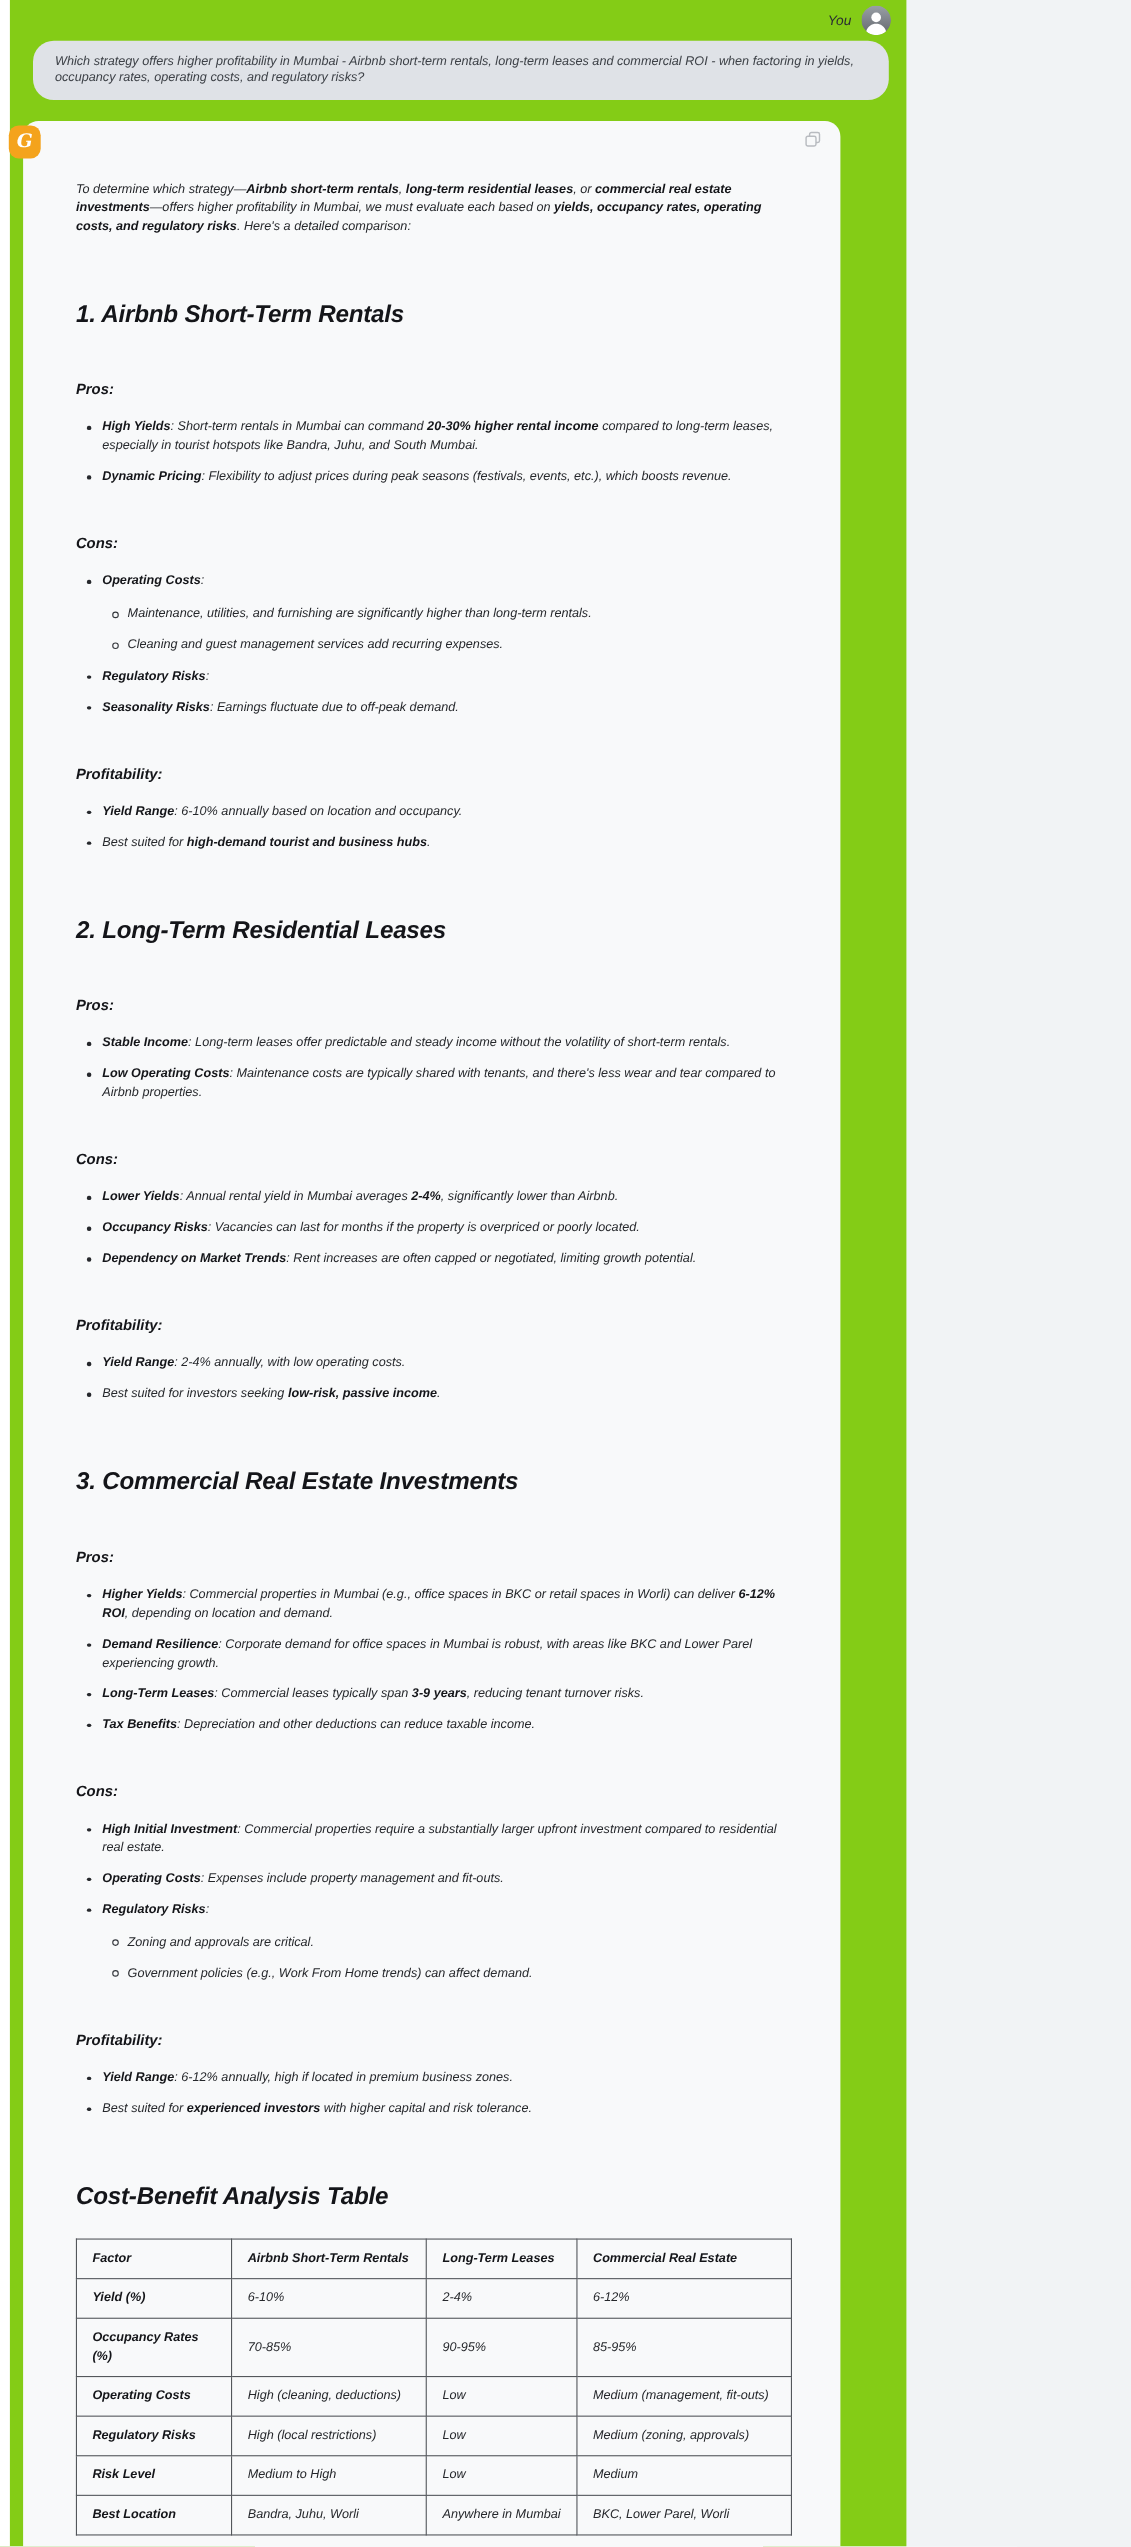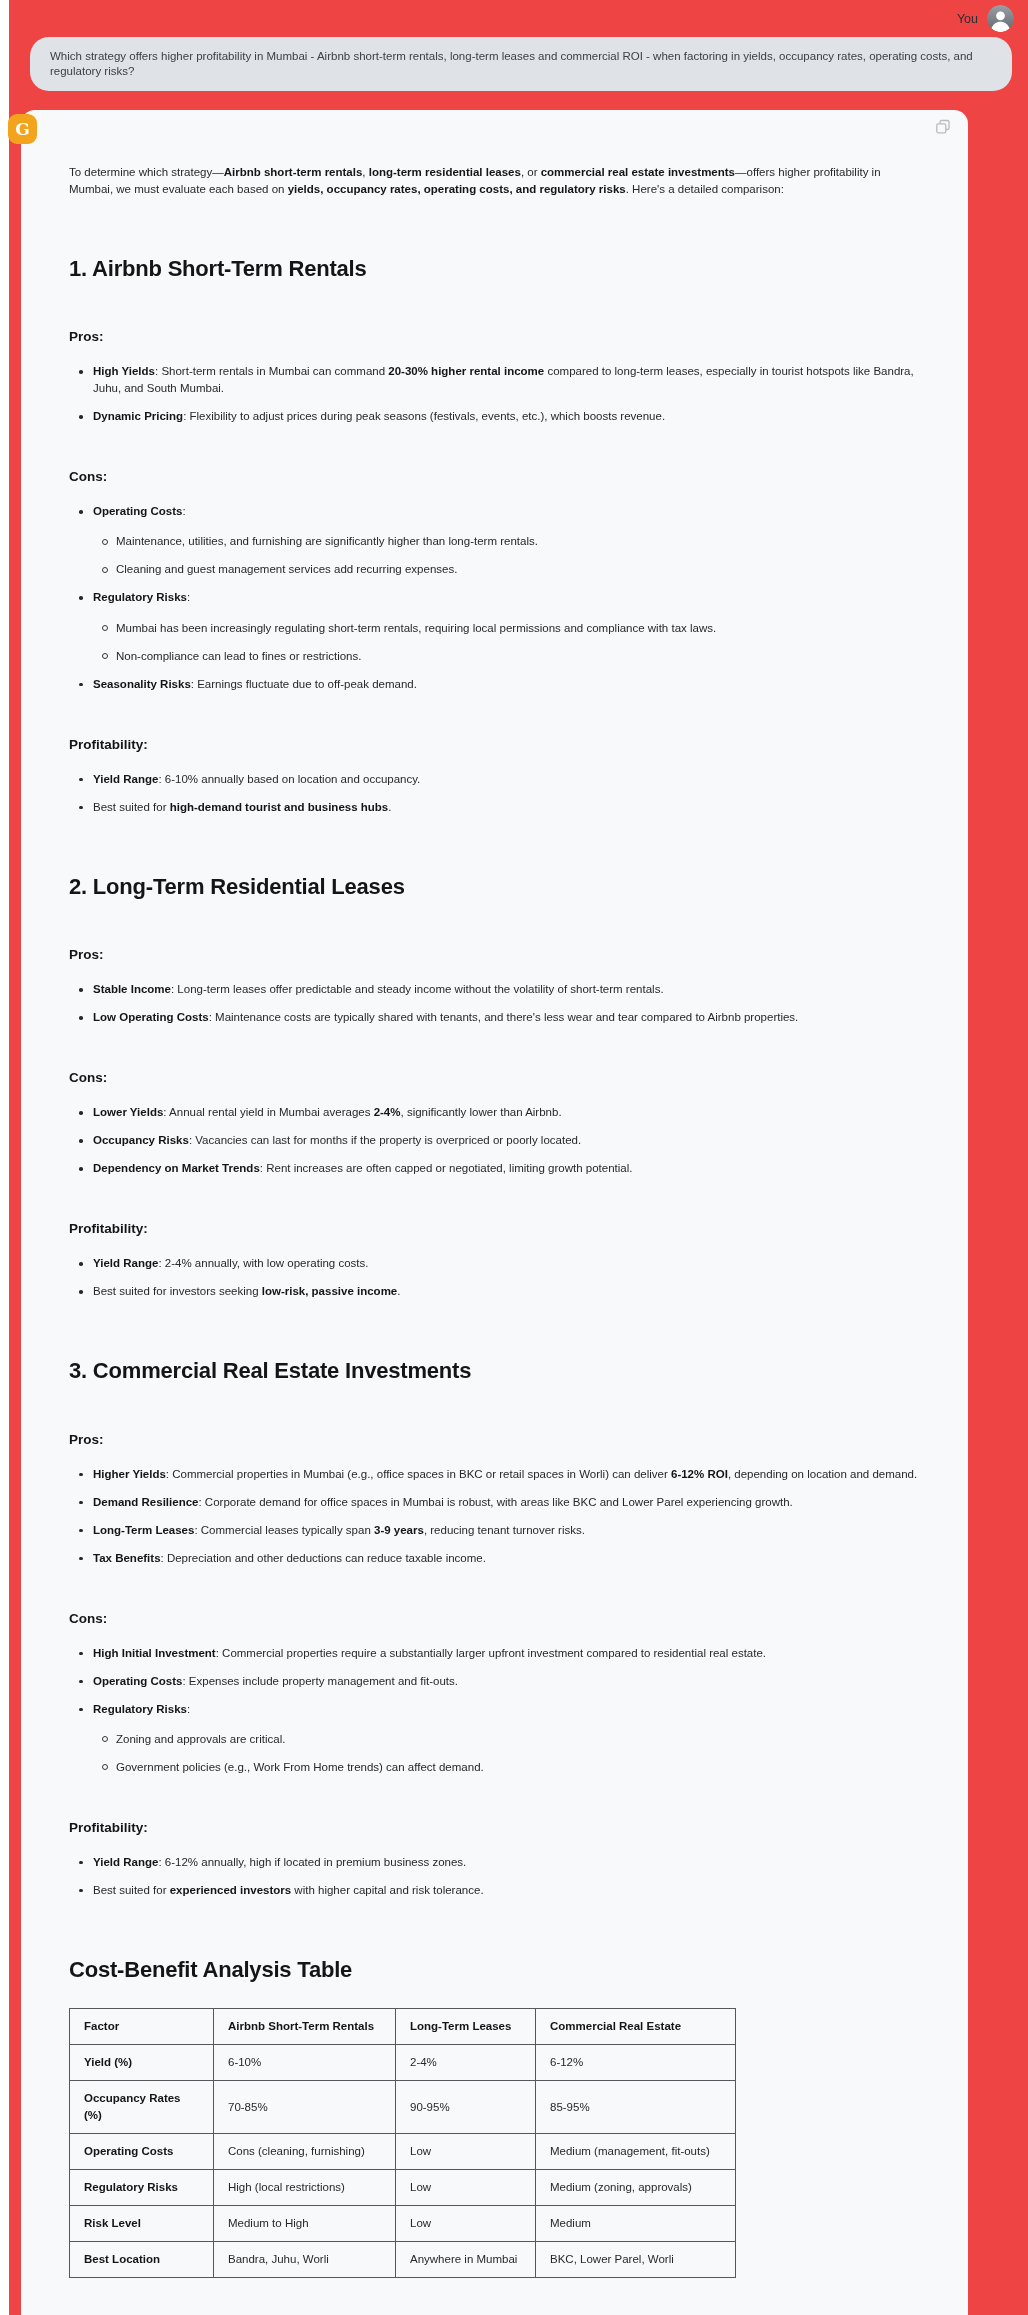--- a/index.html
+++ b/index.html
@@ -1,18 +1,18 @@
 <!DOCTYPE html>
 <html><head>
 <meta charset="utf-8">
 <style>
   * { box-sizing: border-box; margin: 0; padding: 0; }
   html,body { background:#f1f3f5; }
   body { font-family:"Liberation Sans", sans-serif; color:#212327; }
-  .page { position:relative; width:1028px; height:2315px; overflow:hidden; background:#ef4444; }
+  .page { position:relative; width:824px; height:2315px; overflow:hidden; background:#84cc16;font-style:italic; }
   .left-strip { position:absolute; left:0; top:0; width:9px; height:100%; background:#ffffff; z-index:5; }
 
   
   .user-row { display:flex; justify-content:flex-end; align-items:center; gap:9px; padding:5px 14px 0 0; height:32px; }
   .user-label { font-size:12.5px; color:#2b2e33; }
   .user-avatar { width:27px; height:27px; border-radius:50%; overflow:hidden; flex:0 0 auto; }
   .user-bubble { margin:5px 16px 0 30px; background:#dfe2e7; border-radius:19px; padding:12px 20px;
                  font-size:11.5px; line-height:1.3; color:#3d4147; }
 
   
@@ -98,24 +98,21 @@
           <ul>
             <li><span class="li-text"><b>High Yields</b>: Short-term rentals in Mumbai can command <b>20-30% higher rental income</b> compared to long-term leases, especially in tourist hotspots like Bandra, Juhu, and South Mumbai.</span></li>
             <li><span class="li-text"><b>Dynamic Pricing</b>: Flexibility to adjust prices during peak seasons (festivals, events, etc.), which boosts revenue.</span></li>
           </ul>
           <h3>Cons:</h3>
           <ul>
             <li><span class="li-text"><b>Operating Costs</b>:</span><ul class="sub">
                 <li><span class="li-text">Maintenance, utilities, and furnishing are significantly higher than long-term rentals.</span></li>
                 <li><span class="li-text">Cleaning and guest management services add recurring expenses.</span></li>
               </ul></li>
-            <li><span class="li-text"><b>Regulatory Risks</b>:</span><ul class="sub">
-                <li><span class="li-text">Mumbai has been increasingly regulating short-term rentals, requiring local permissions and compliance with tax laws.</span></li>
-                <li><span class="li-text">Non-compliance can lead to fines or restrictions.</span></li>
-              </ul></li>
+            <li><span class="li-text"><b>Regulatory Risks</b>:</span></li>
             <li><span class="li-text"><b>Seasonality Risks</b>: Earnings fluctuate due to off-peak demand.</span></li>
           </ul>
           <h3>Profitability:</h3>
           <ul>
             <li><span class="li-text"><b>Yield Range</b>: 6-10% annually based on location and occupancy.</span></li>
             <li><span class="li-text">Best suited for <b>high-demand tourist and business hubs</b>.</span></li>
           </ul>
           <h2>2. Long-Term Residential Leases</h2>
           <h3>Pros:</h3>
           <ul>
@@ -173,21 +170,21 @@
                 <td>6-12%</td>
               </tr>
               <tr>
                 <td>Occupancy Rates (%)</td>
                 <td>70-85%</td>
                 <td>90-95%</td>
                 <td>85-95%</td>
               </tr>
               <tr>
                 <td>Operating Costs</td>
-                <td>Cons (cleaning, furnishing)</td>
+                <td>High (cleaning, deductions)</td>
                 <td>Low</td>
                 <td>Medium (management, fit-outs)</td>
               </tr>
               <tr>
                 <td>Regulatory Risks</td>
                 <td>High (local restrictions)</td>
                 <td>Low</td>
                 <td>Medium (zoning, approvals)</td>
               </tr>
               <tr>

